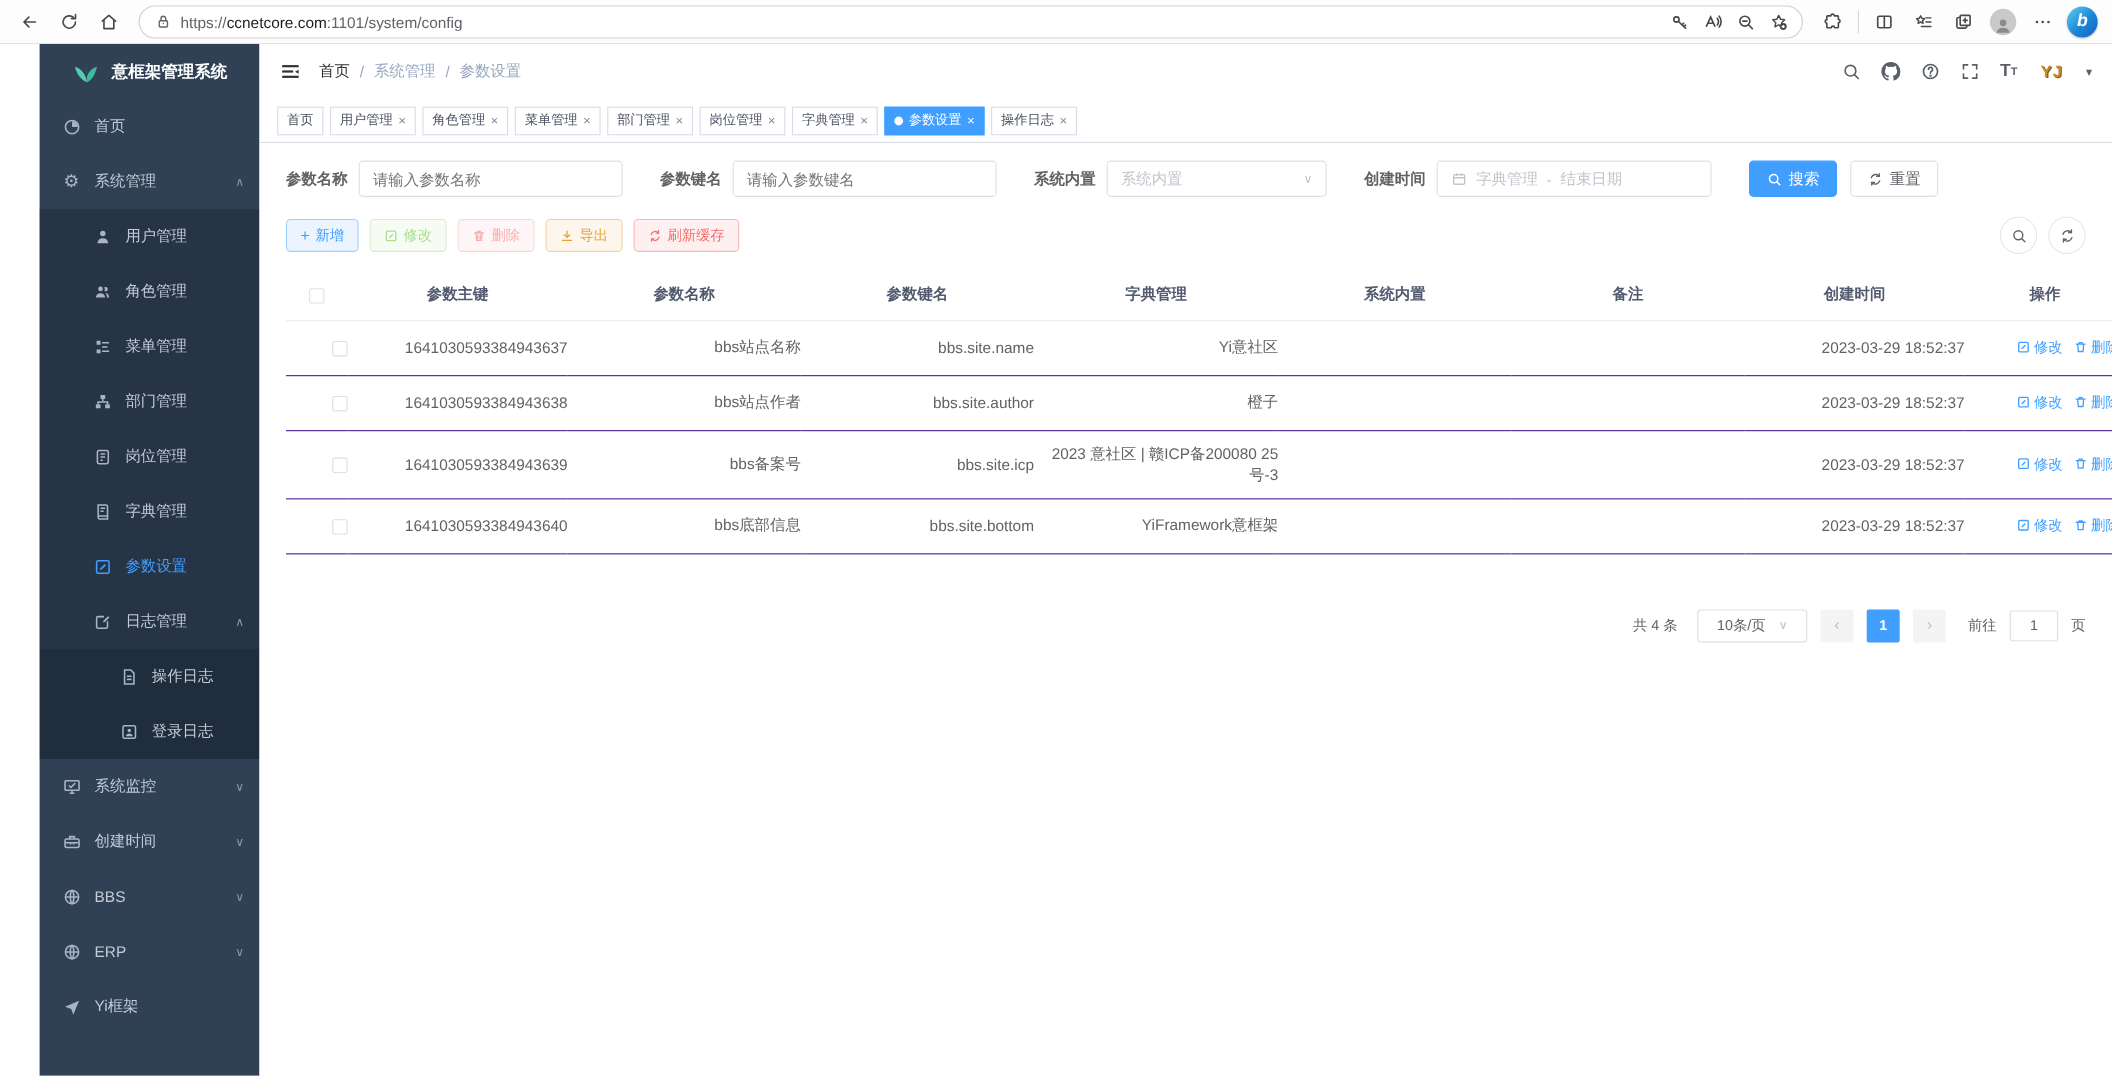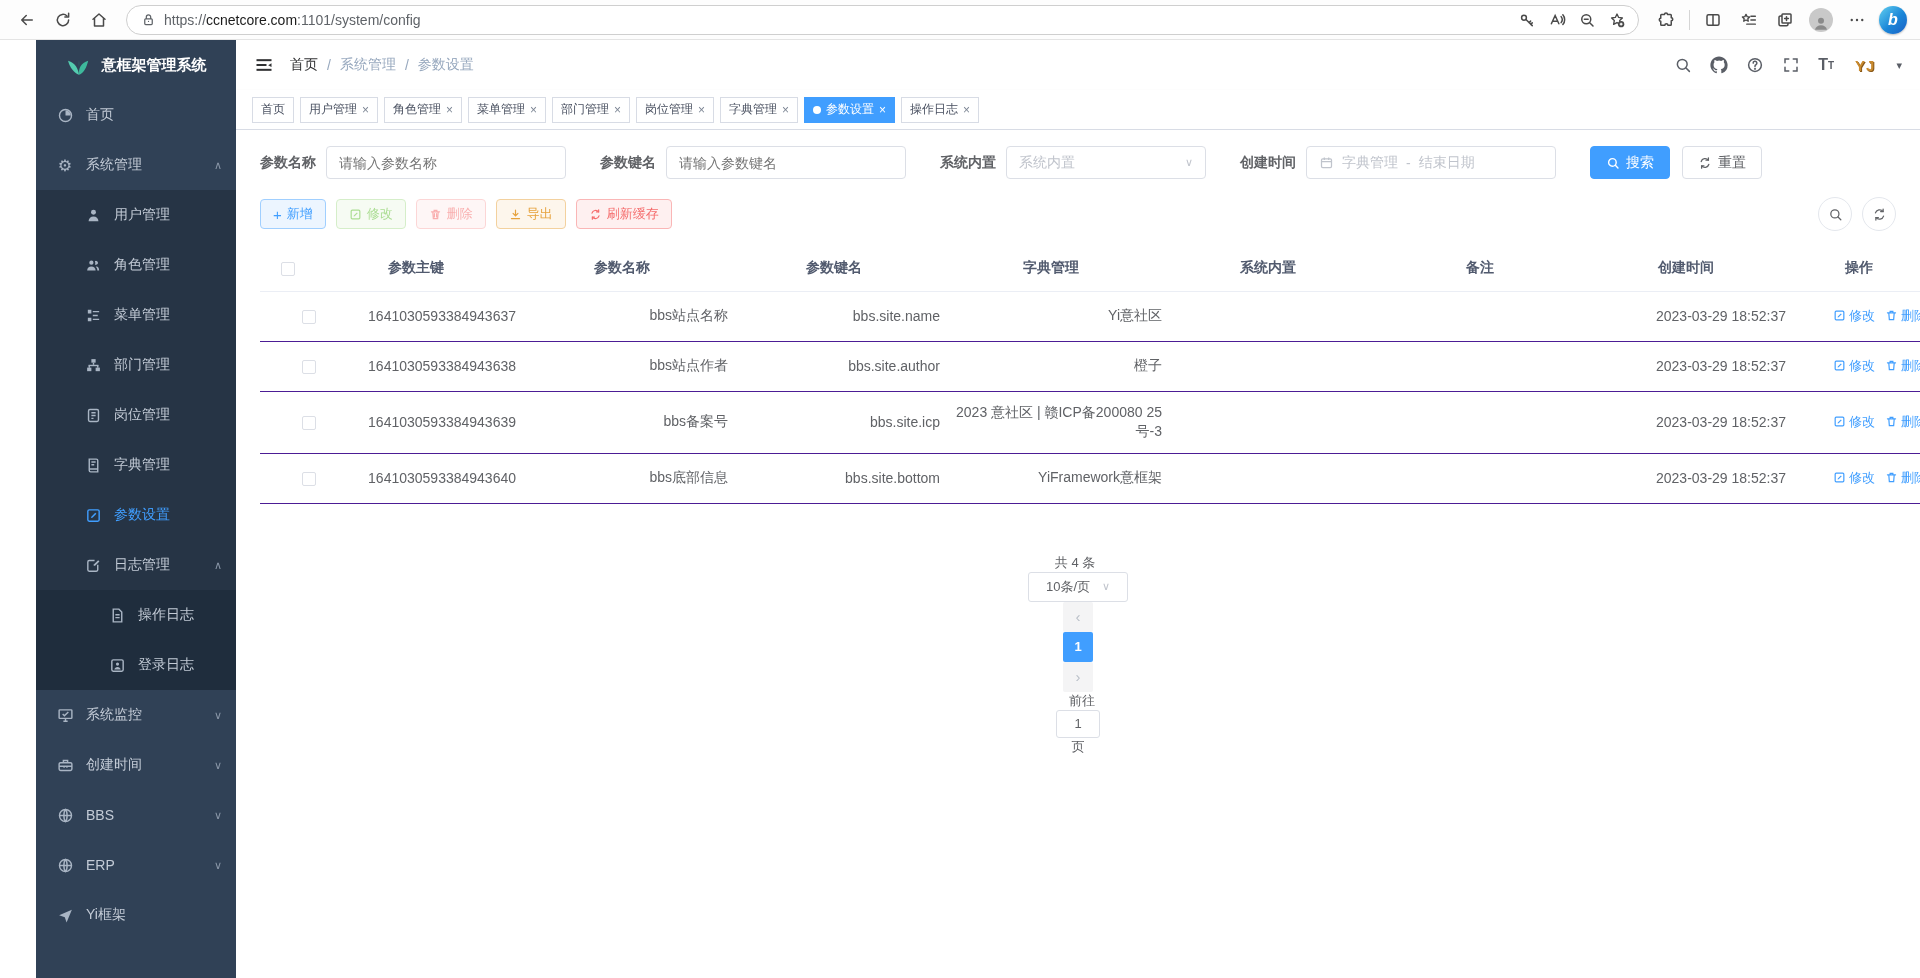--- a/index.html
+++ b/index.html
@@ -94,21 +94,21 @@
   table { width:100%; border-collapse:collapse; font-size:14px; table-layout:fixed; }
   th { height:46px; color:#515a6e; font-weight:bold; text-align:center; border-bottom:1px solid #ebeef5; }
   td { height:50px; color:#606266; text-align:right; border-bottom:1px solid #4c1d95; vertical-align:middle; }
   .cb { width:14px; height:14px; border:1px solid #dcdfe6; border-radius:2px; background:#fff; display:inline-block; cursor:pointer; vertical-align:middle; }
   col.c-cb{width:56px;} col.c-id{width:200px;} col.c-name{width:212px;} col.c-key{width:212px;} col.c-val{width:222px;} col.c-sys{width:212px;} col.c-rem{width:212px;} col.c-time{width:200px;} col.c-op{width:146px;}
   .valwrap { display:inline-block; max-width:208px; line-height:19px; }
   .oplink { color:#409eff; font-size:13px; cursor:pointer; display:inline-flex; align-items:center; gap:3px; margin:0 5px; white-space:nowrap; }
   .oplink svg { width:13px; height:13px; }
 
   
-  .pager { margin-top:50px; display:flex; align-items:center; justify-content:flex-end; font-size:13px; color:#606266; gap:0;flex-direction:column; }
+  .pager { margin-top:50px; display:flex; align-items:center; justify-content:flex-end; font-size:13px; color:#606266; gap:12px; }
   .pager .total { margin-right:6px; }
   .psel { width:100px; height:30px; border:1px solid #dcdfe6; border-radius:3px; display:flex; align-items:center; justify-content:center; gap:12px; cursor:pointer; color:#606266; }
   .psel .chev { color:#c0c4cc; font-size:11px; }
   .pbox { min-width:30px; height:30px; border-radius:2px; background:#f4f4f5; color:#b9bfc8; display:flex; align-items:center; justify-content:center; font-size:15px; cursor:pointer; }
   .pbox.cur { background:#409eff; color:#fff; font-weight:bold; font-size:13px; }
   .goto-in { width:44px; height:28px; border:1px solid #dcdfe6; border-radius:3px; display:flex; align-items:center; justify-content:center; color:#606266; }
 </style>
 </head>
 <body>
 

